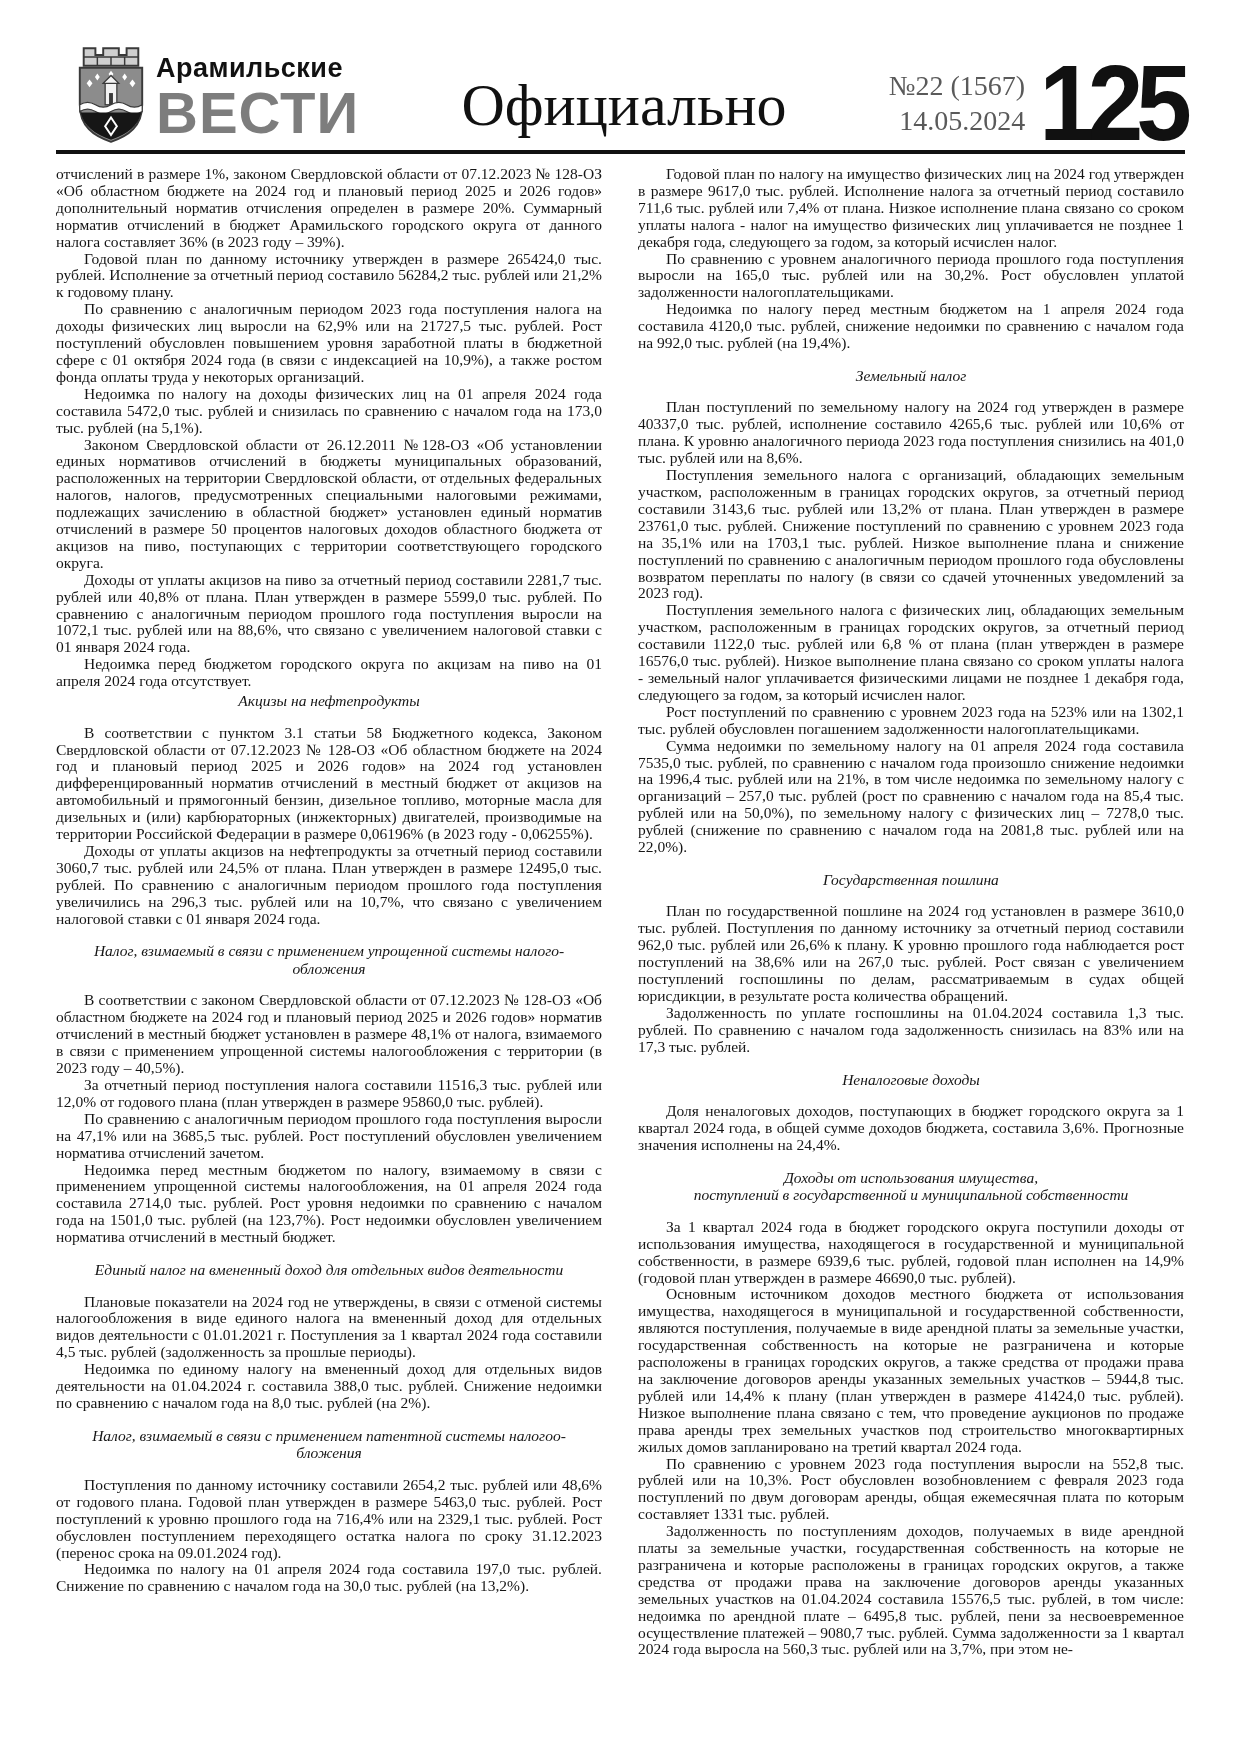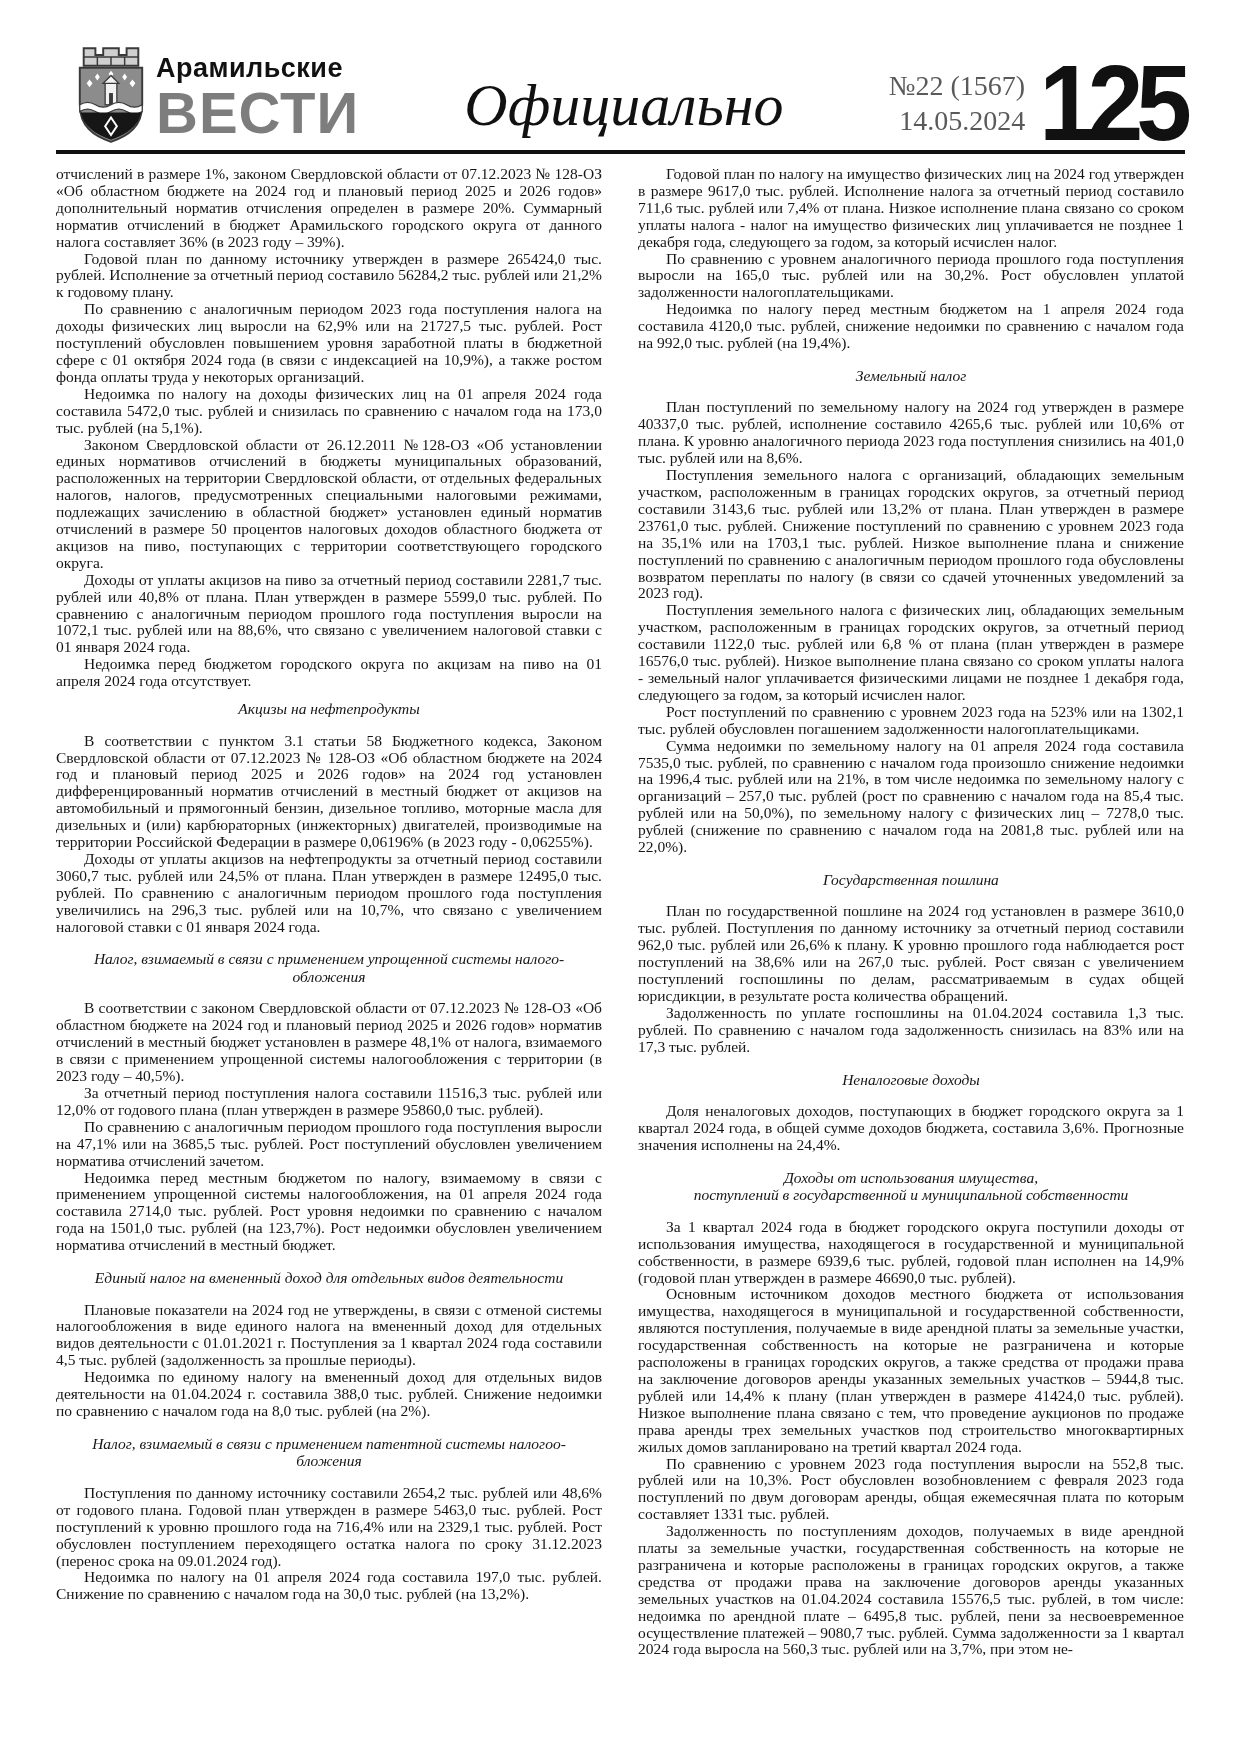--- a/index.html
+++ b/index.html
@@ -19,21 +19,21 @@
   .masthead-top{
     font-family:"Liberation Sans", sans-serif;font-weight:700;
     font-size:27px;color:#111;letter-spacing:.5px;
   }
   .masthead-main{
     font-family:"Liberation Sans", sans-serif;font-weight:700;
     font-size:58px;color:#7d7d7d;letter-spacing:1px;margin-top:2px;
   }
   .section-title{
     flex:1;text-align:center;
-    font-family:"Liberation Serif", serif;font-style:italic;
+    font-family:"Liberation Serif", serif;
     font-size:60px;color:#111;padding-bottom:6px;white-space:nowrap;
   }
   .issue-info{
     text-align:right;color:#5a5a5a;font-size:28px;line-height:1.25;
     padding-bottom:8px;white-space:nowrap;
   }
   .page-number{
     font-family:"Liberation Sans", sans-serif;font-weight:700;
     font-size:100px;line-height:.82;color:#111;
     letter-spacing:-7px;margin-left:14px;transform:scaleY(1.08);
@@ -50,21 +50,21 @@
   .col{width:546px;flex:0 0 auto;}
   .para{
     margin:0;font-size:15.5px;line-height:16.9px;text-align:justify;
     text-indent:28px;color:#151515;font-family:Liberation Serif, serif;
   }
   .para.noindent{text-indent:0;}
   .heading{
     margin:15px 0 15px 0;font-size:15.5px;line-height:17.5px;
     font-weight:400;text-align:center;white-space:pre-line;color:#151515;font-style:italic;
   }
-  .heading.tight{margin-top:10px;}
+  .heading.tight{margin-top:2px;}
 </style>
 </head>
 <body>
 
 <div class="page">
 
   <header>
     <div class="brand">
       <svg class="coat" viewBox="0 0 80 104" aria-hidden="true">
 

